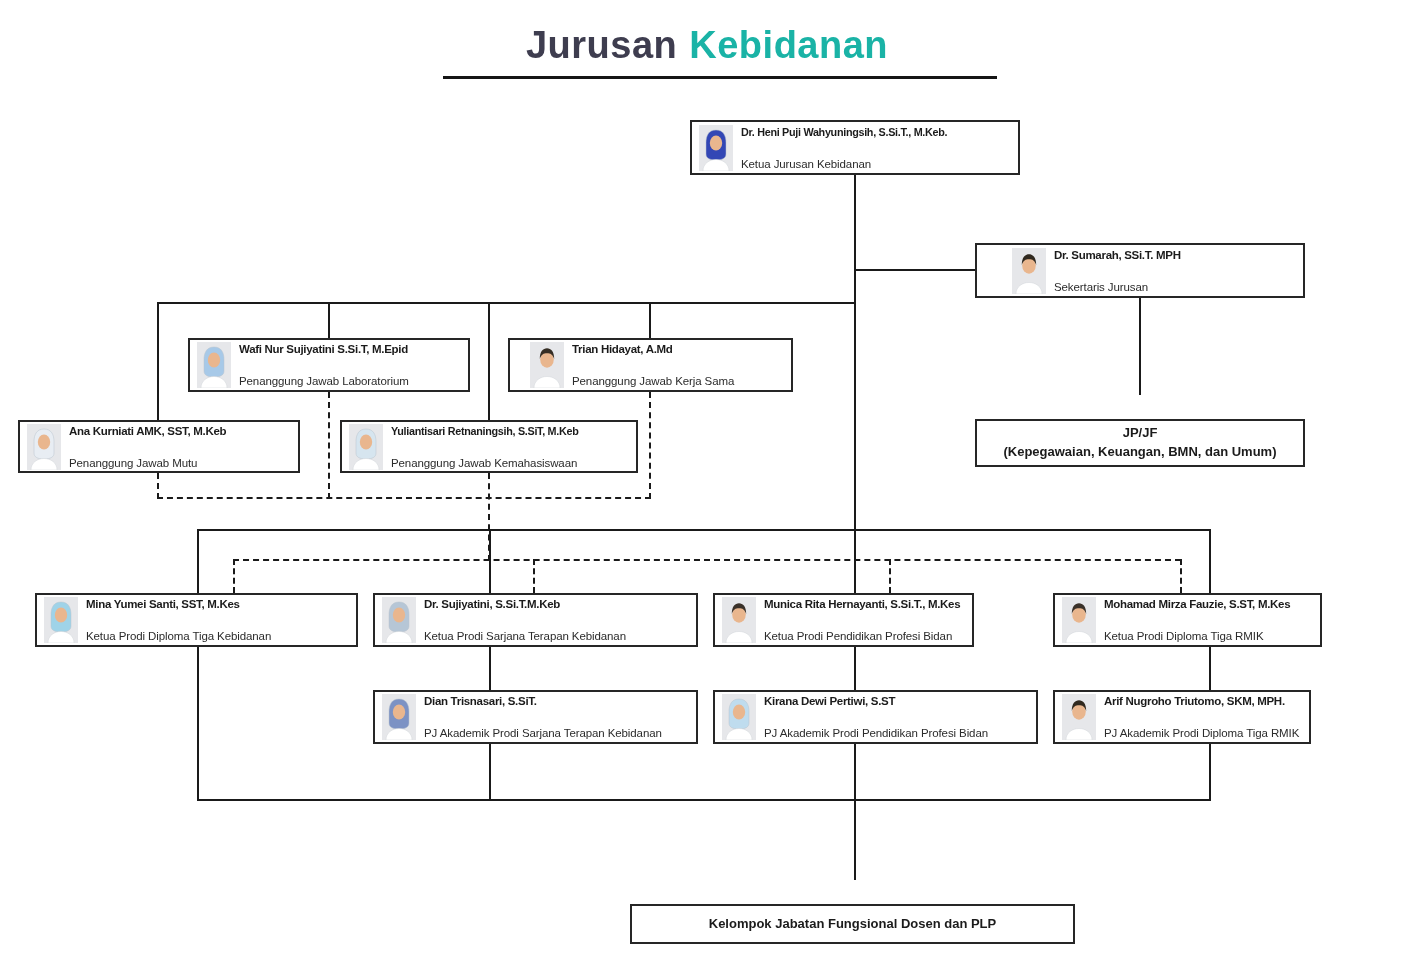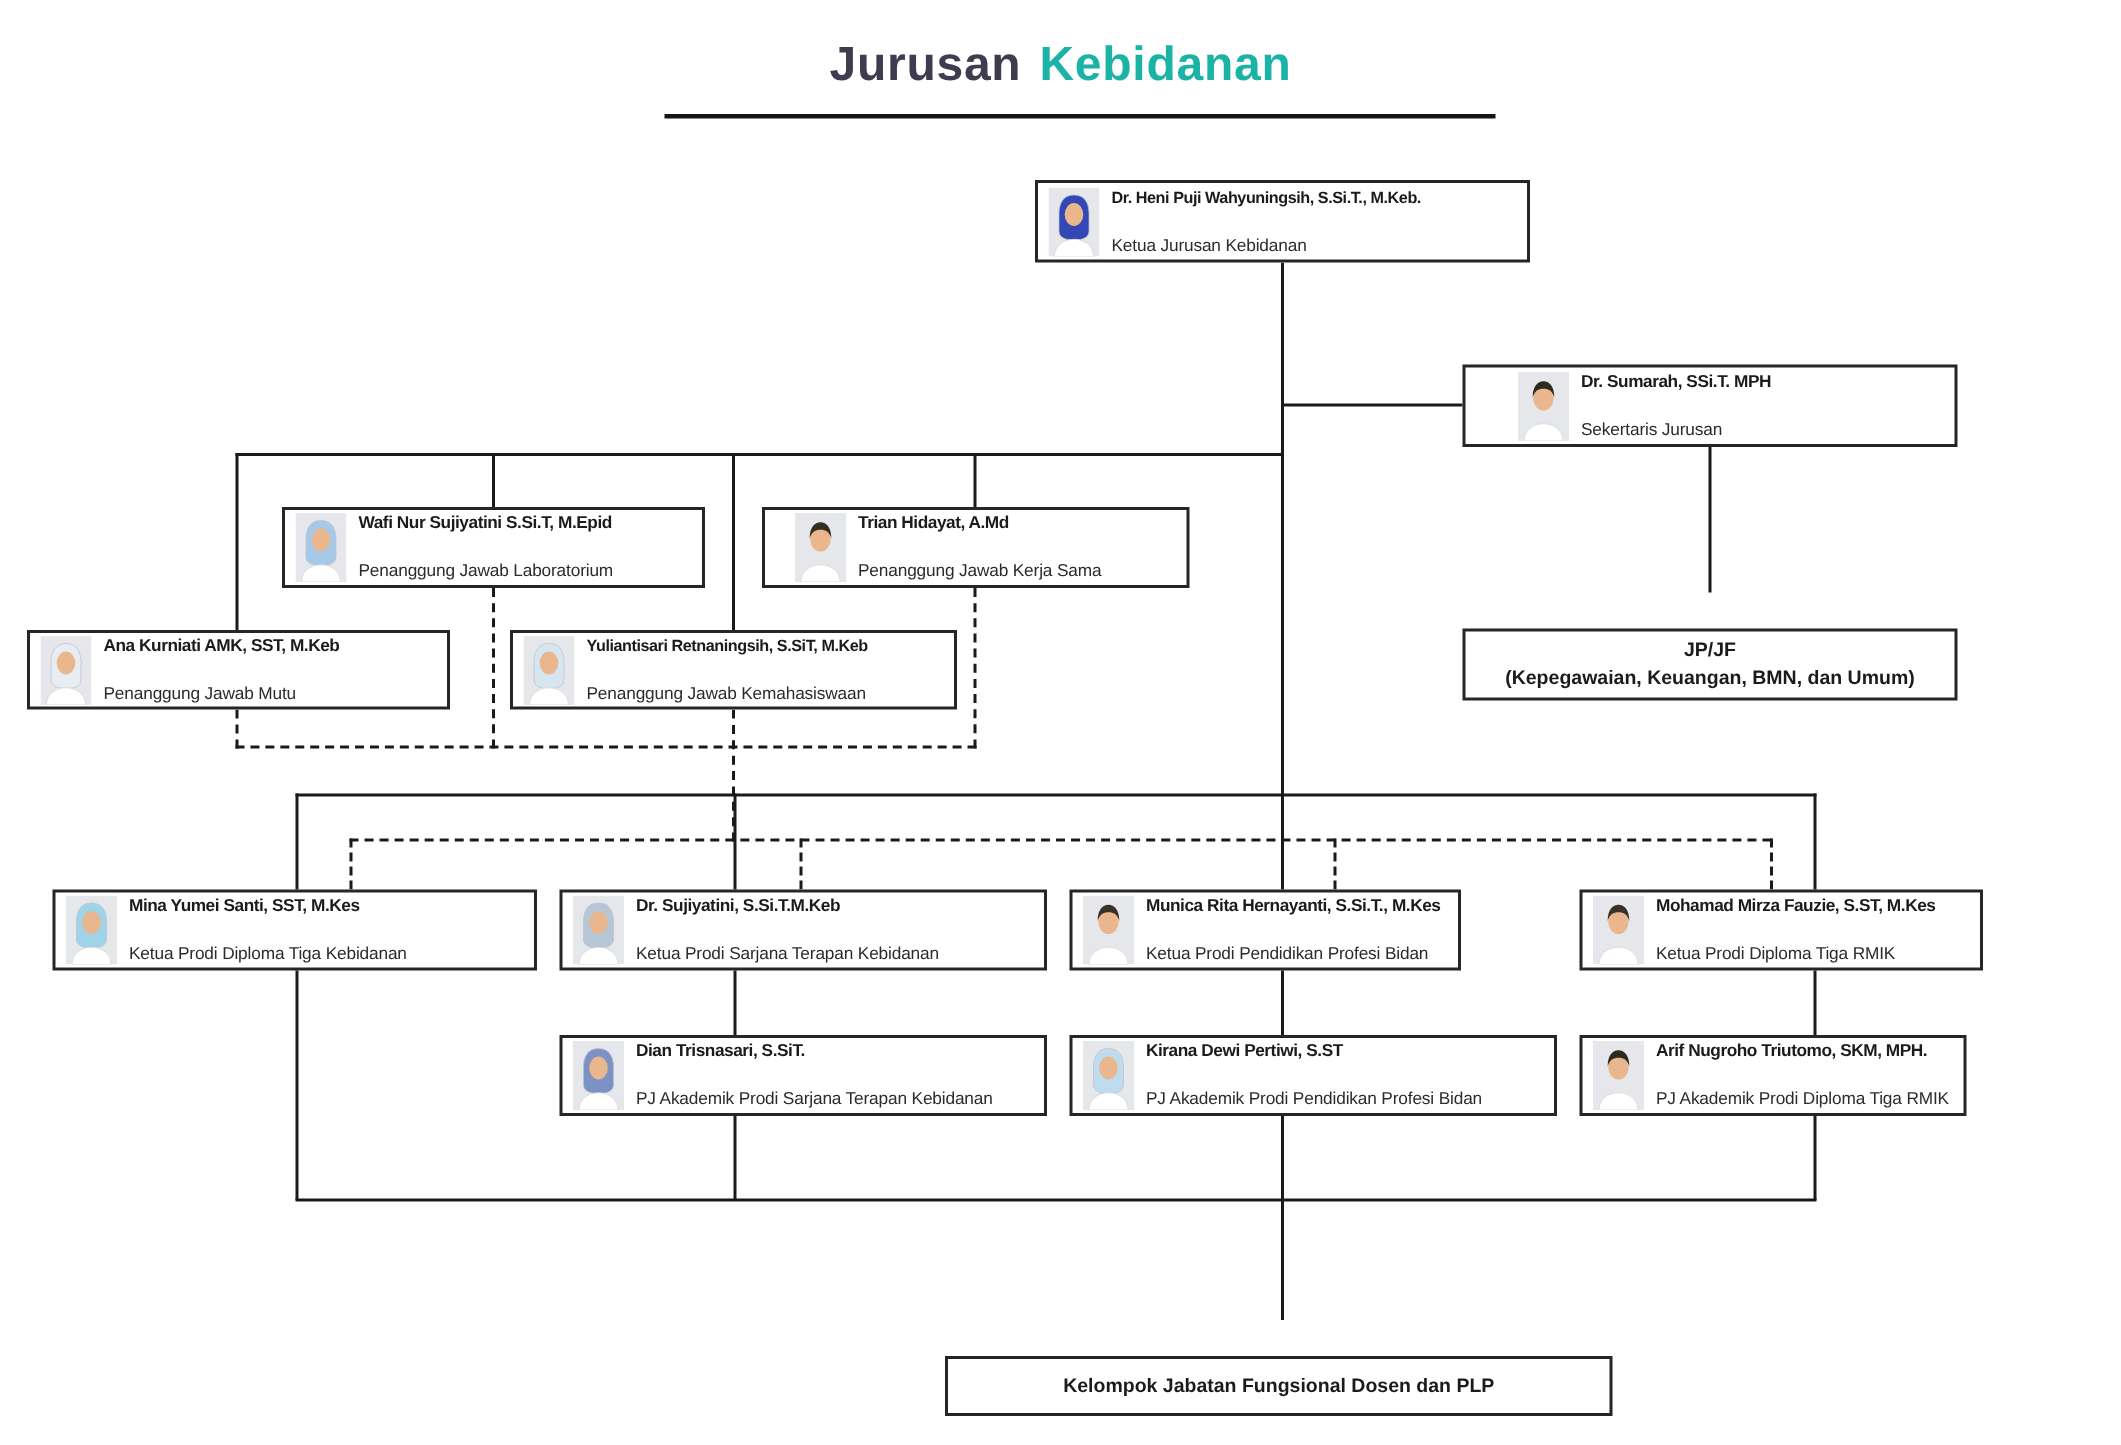--- a/index.html
+++ b/index.html
@@ -1,21 +1,21 @@
 <!DOCTYPE html>
 <html><head>
 <meta charset="utf-8">
 <style>
   * { margin:0; padding:0; box-sizing:border-box; }
   html,body { background:#ffffff; font-family:"Liberation Sans", sans-serif; }
   .canvas { position:relative; width:1414px; height:963px; background:#fff; overflow:hidden; }
 
   
   .title { position:absolute; top:24px; left:0; width:100%; text-align:center;
-           font-size:32px; font-weight:700; color:#3e3d4f; letter-spacing:0.5px; }
+           font-size:38px; font-weight:700; color:#3e3d4f; letter-spacing:0.5px; }
   .title .accent { color:#1ab3a6; margin-left:12px; }
   .title-underline { position:absolute; left:443px; top:76px; width:554px; height:3px; background:#151515; }
 
   
   .hl { position:absolute; height:2px; background:#1a1a1a; }
   .vl { position:absolute; width:2px;  background:#1a1a1a; }
   .dh { position:absolute; height:0; border-top:2px dashed #1a1a1a; }
   .dv { position:absolute; width:0;  border-left:2px dashed #1a1a1a; }
 
   

